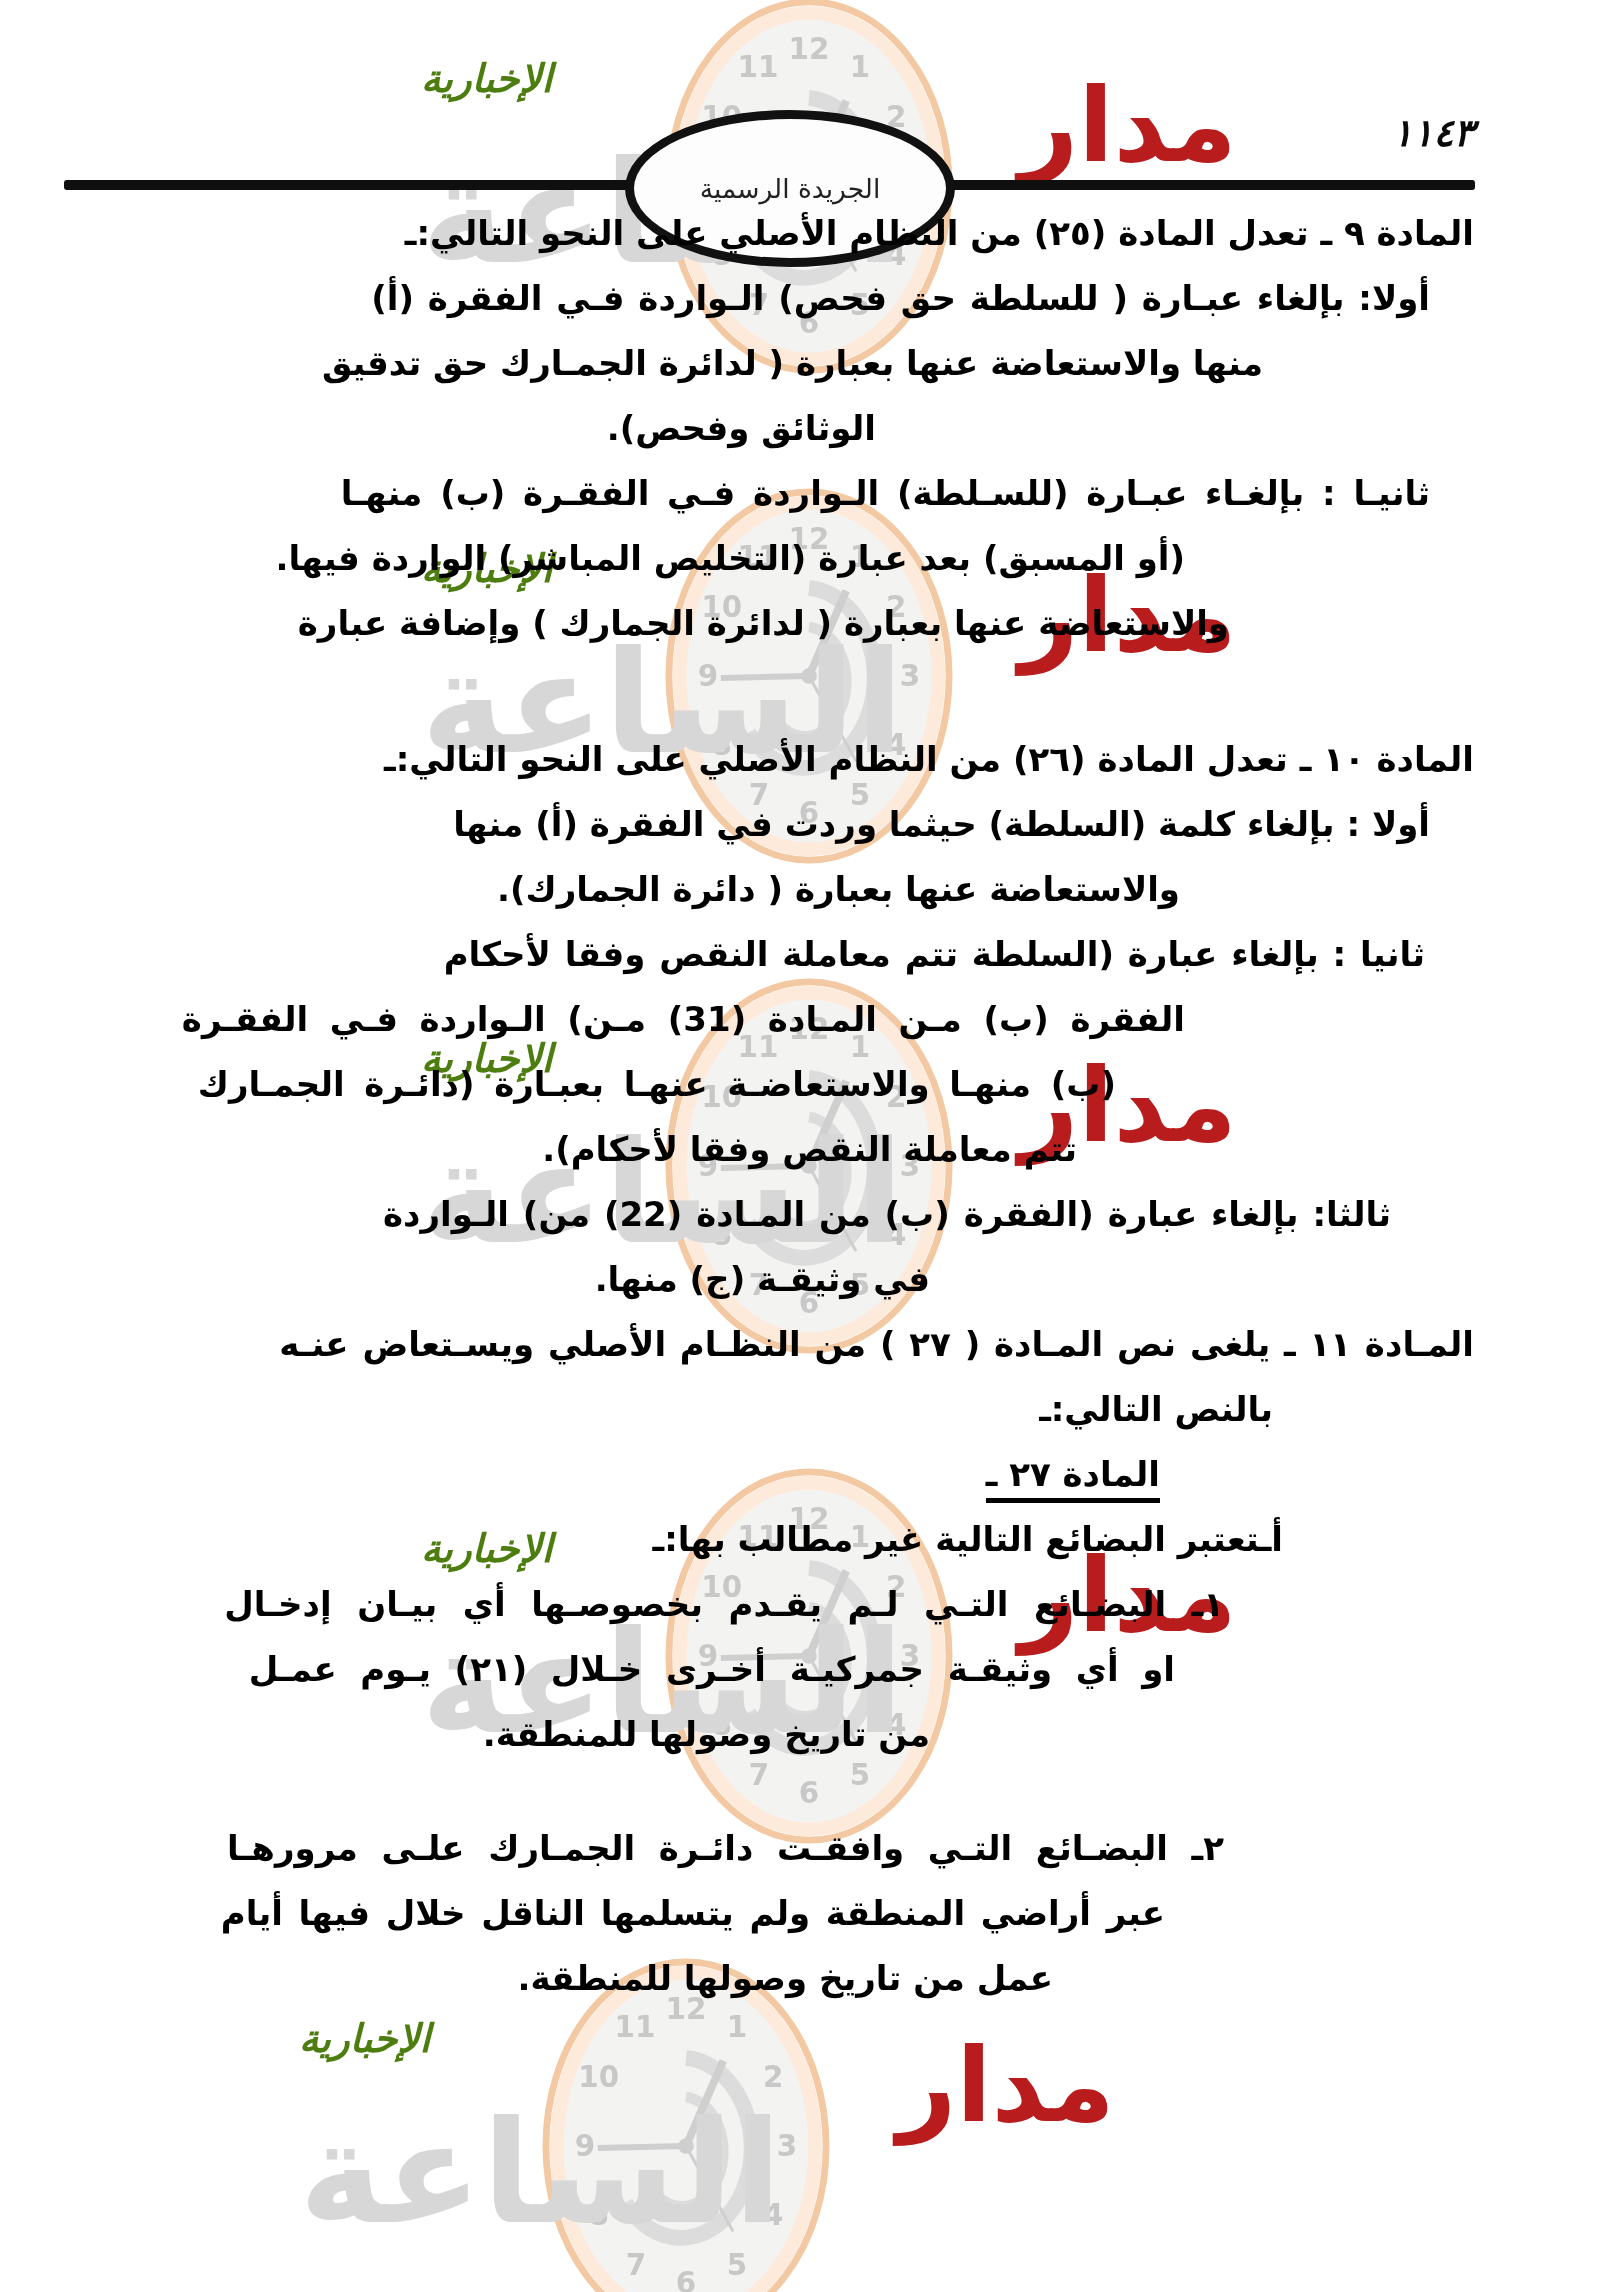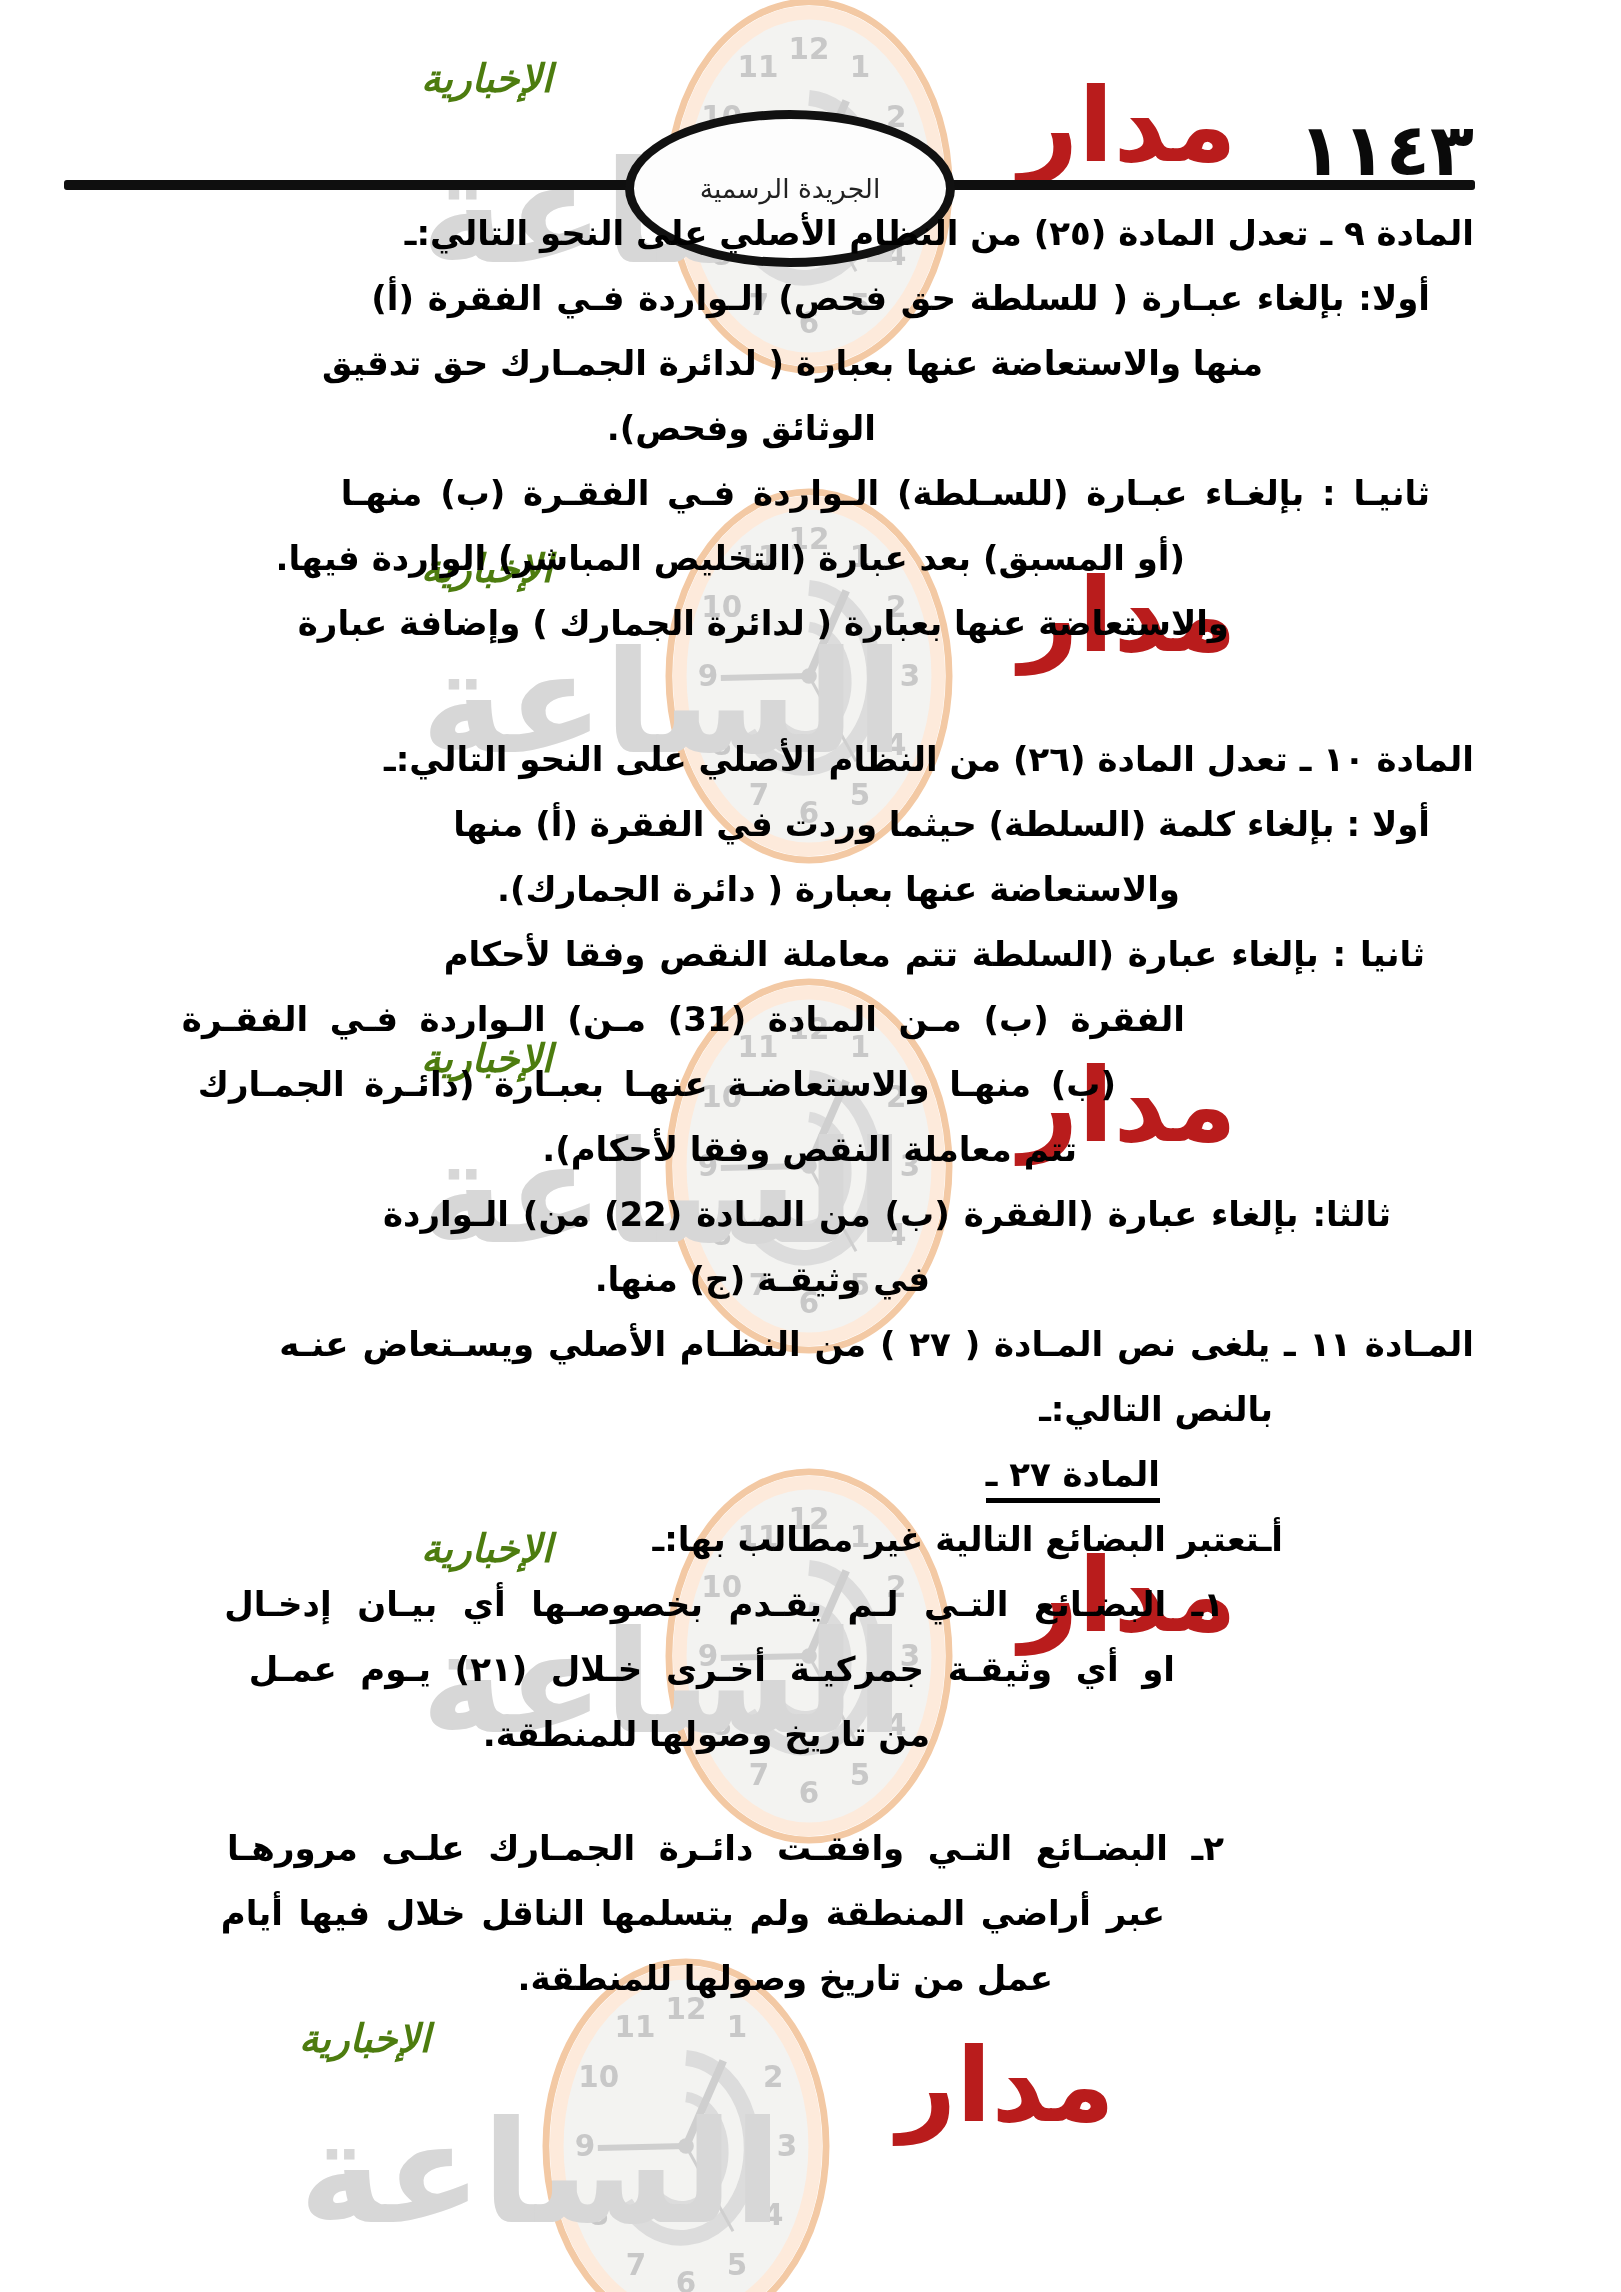--- a/index.html
+++ b/index.html
@@ -14,21 +14,21 @@
   
   .wm-layer{position:absolute;inset:0;z-index:0;pointer-events:none;}
   .wm-clock{position:absolute;}
   .wm-word{position:absolute;color:#d4d4d4;font-weight:bold;line-height:1;white-space:nowrap;}
   .wm-word.brand-top{color:#b91c1c;}
   .wm-word.brand-main{color:#d7d7d7;}
   .wm-word.brand-sub{color:#4d7c0f;font-style:italic;}
   
   .page-number{
     position:absolute;top:114px;right:147px;z-index:4;
-    font-size:72px;font-weight:bold;color:#0a0a0a;line-height:1;
+    font-size:38px;font-weight:bold;color:#0a0a0a;line-height:1;font-style:italic;
   }
   .header-rule{
     position:absolute;top:180px;left:64px;width:1411px;height:9.8px;
     background:#0f0f0f;z-index:2;border-radius:2.9px;
   }
   .header-oval{
     position:absolute;left:625px;top:110px;width:312px;height:139px;
     background:#fdfdfd;border:9.8px solid #111;border-radius:50%;
     z-index:3;display:flex;align-items:center;justify-content:center;
   }

